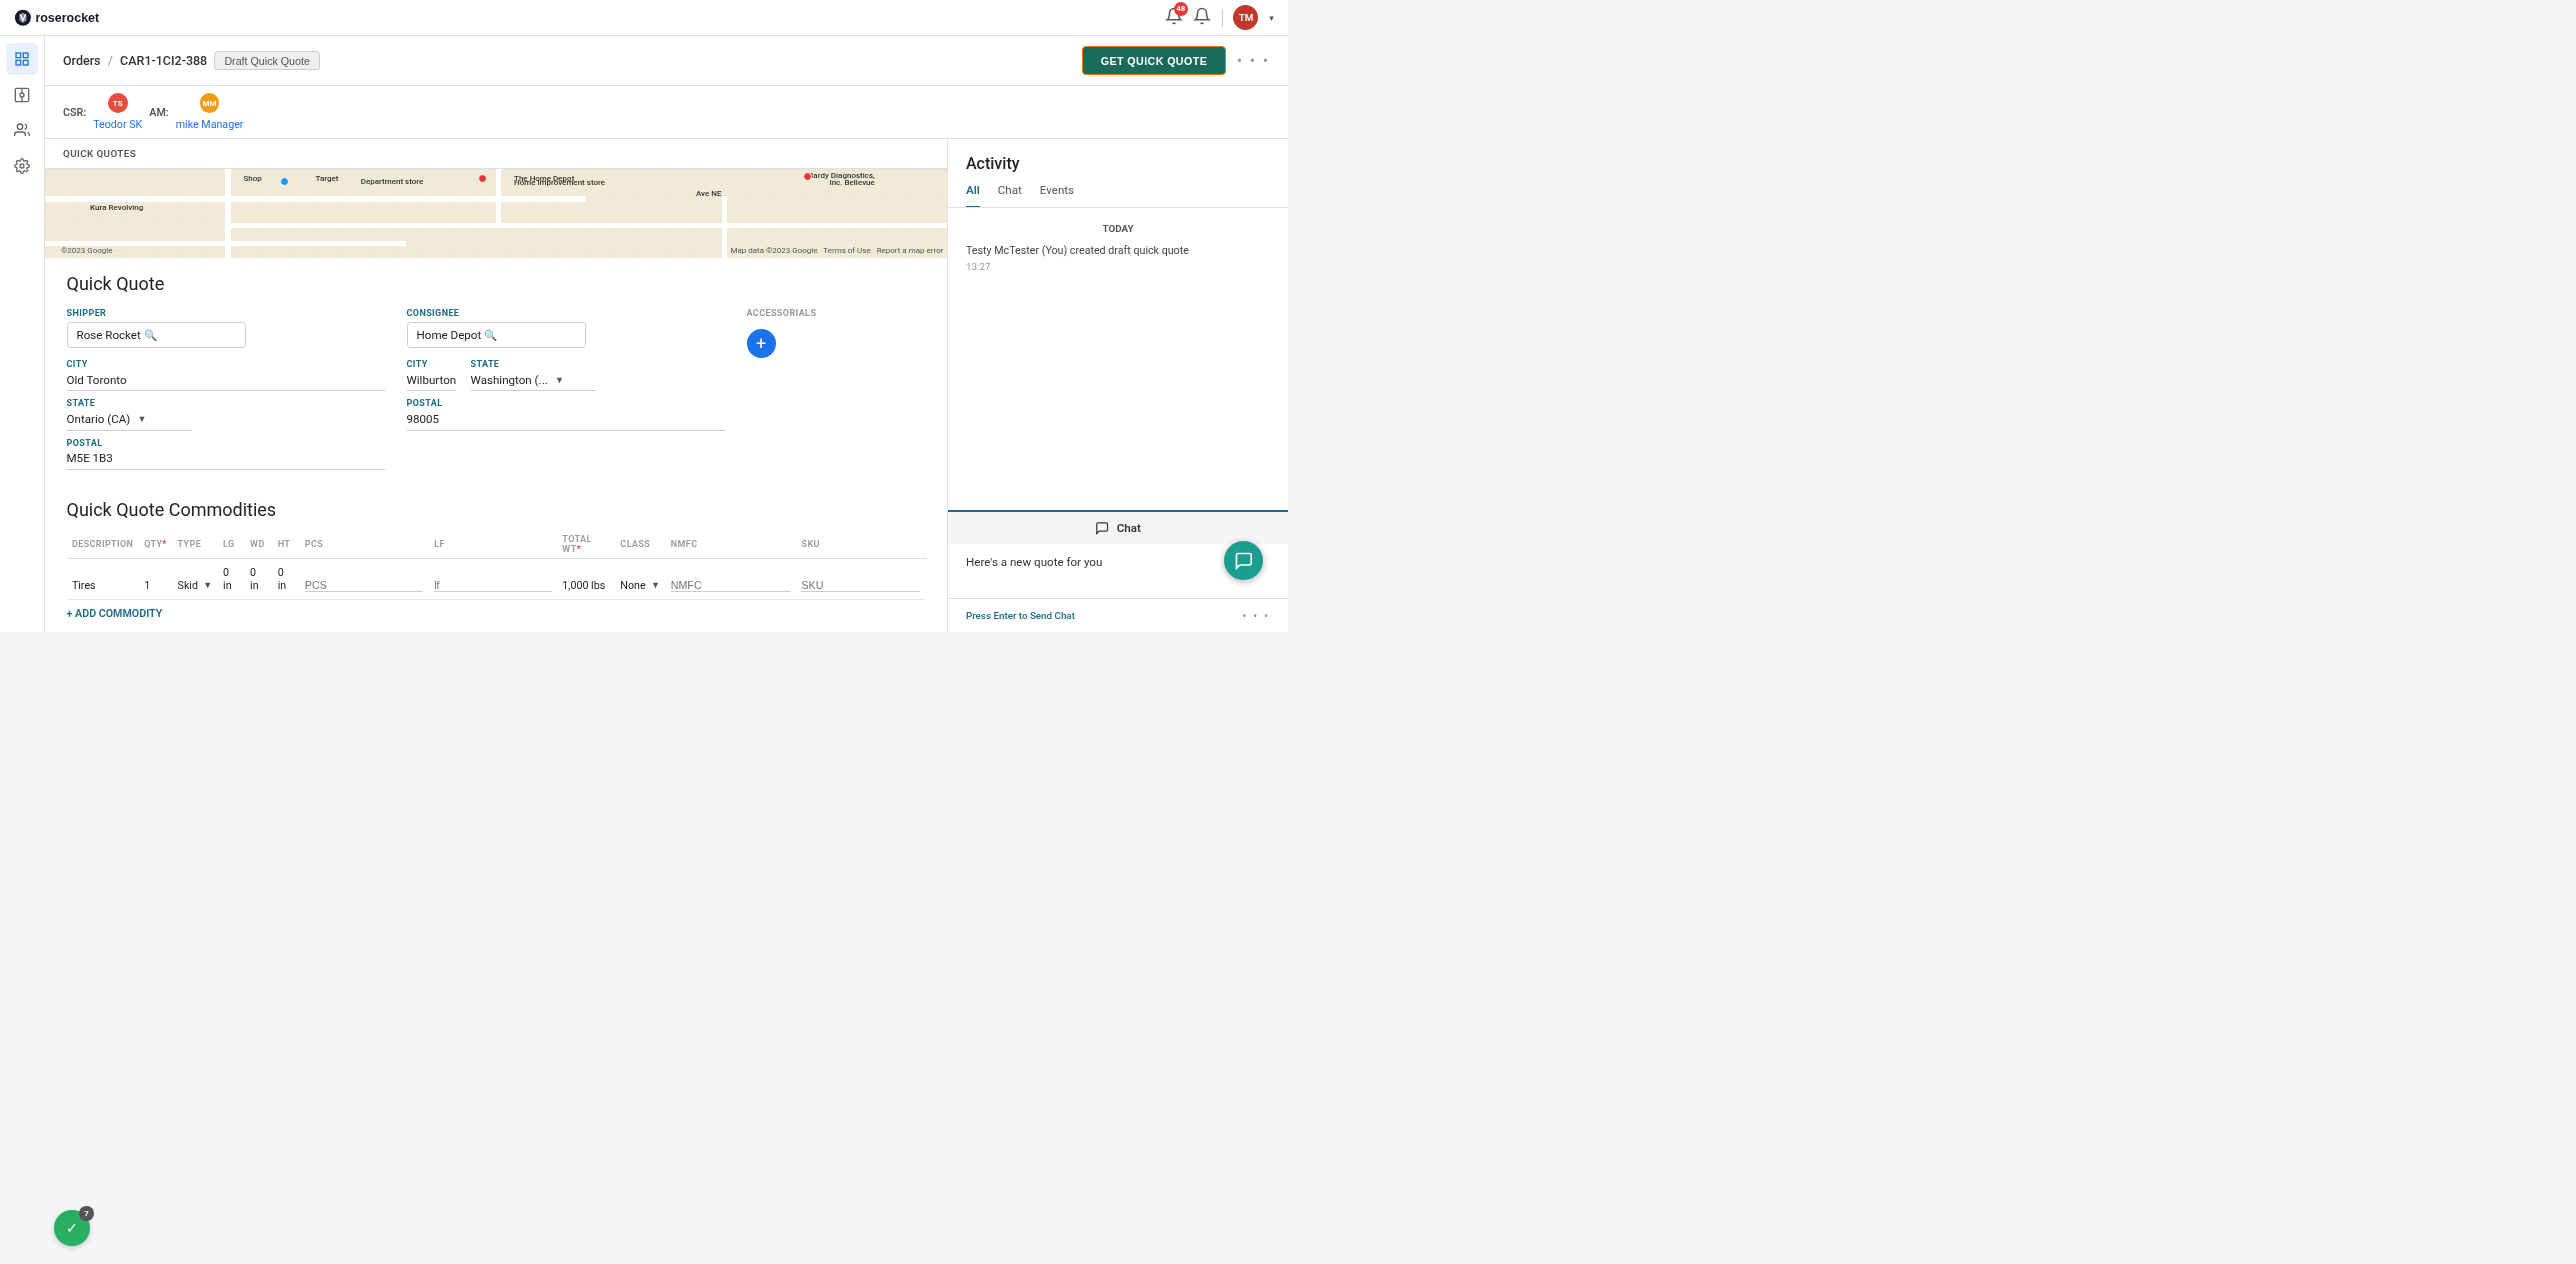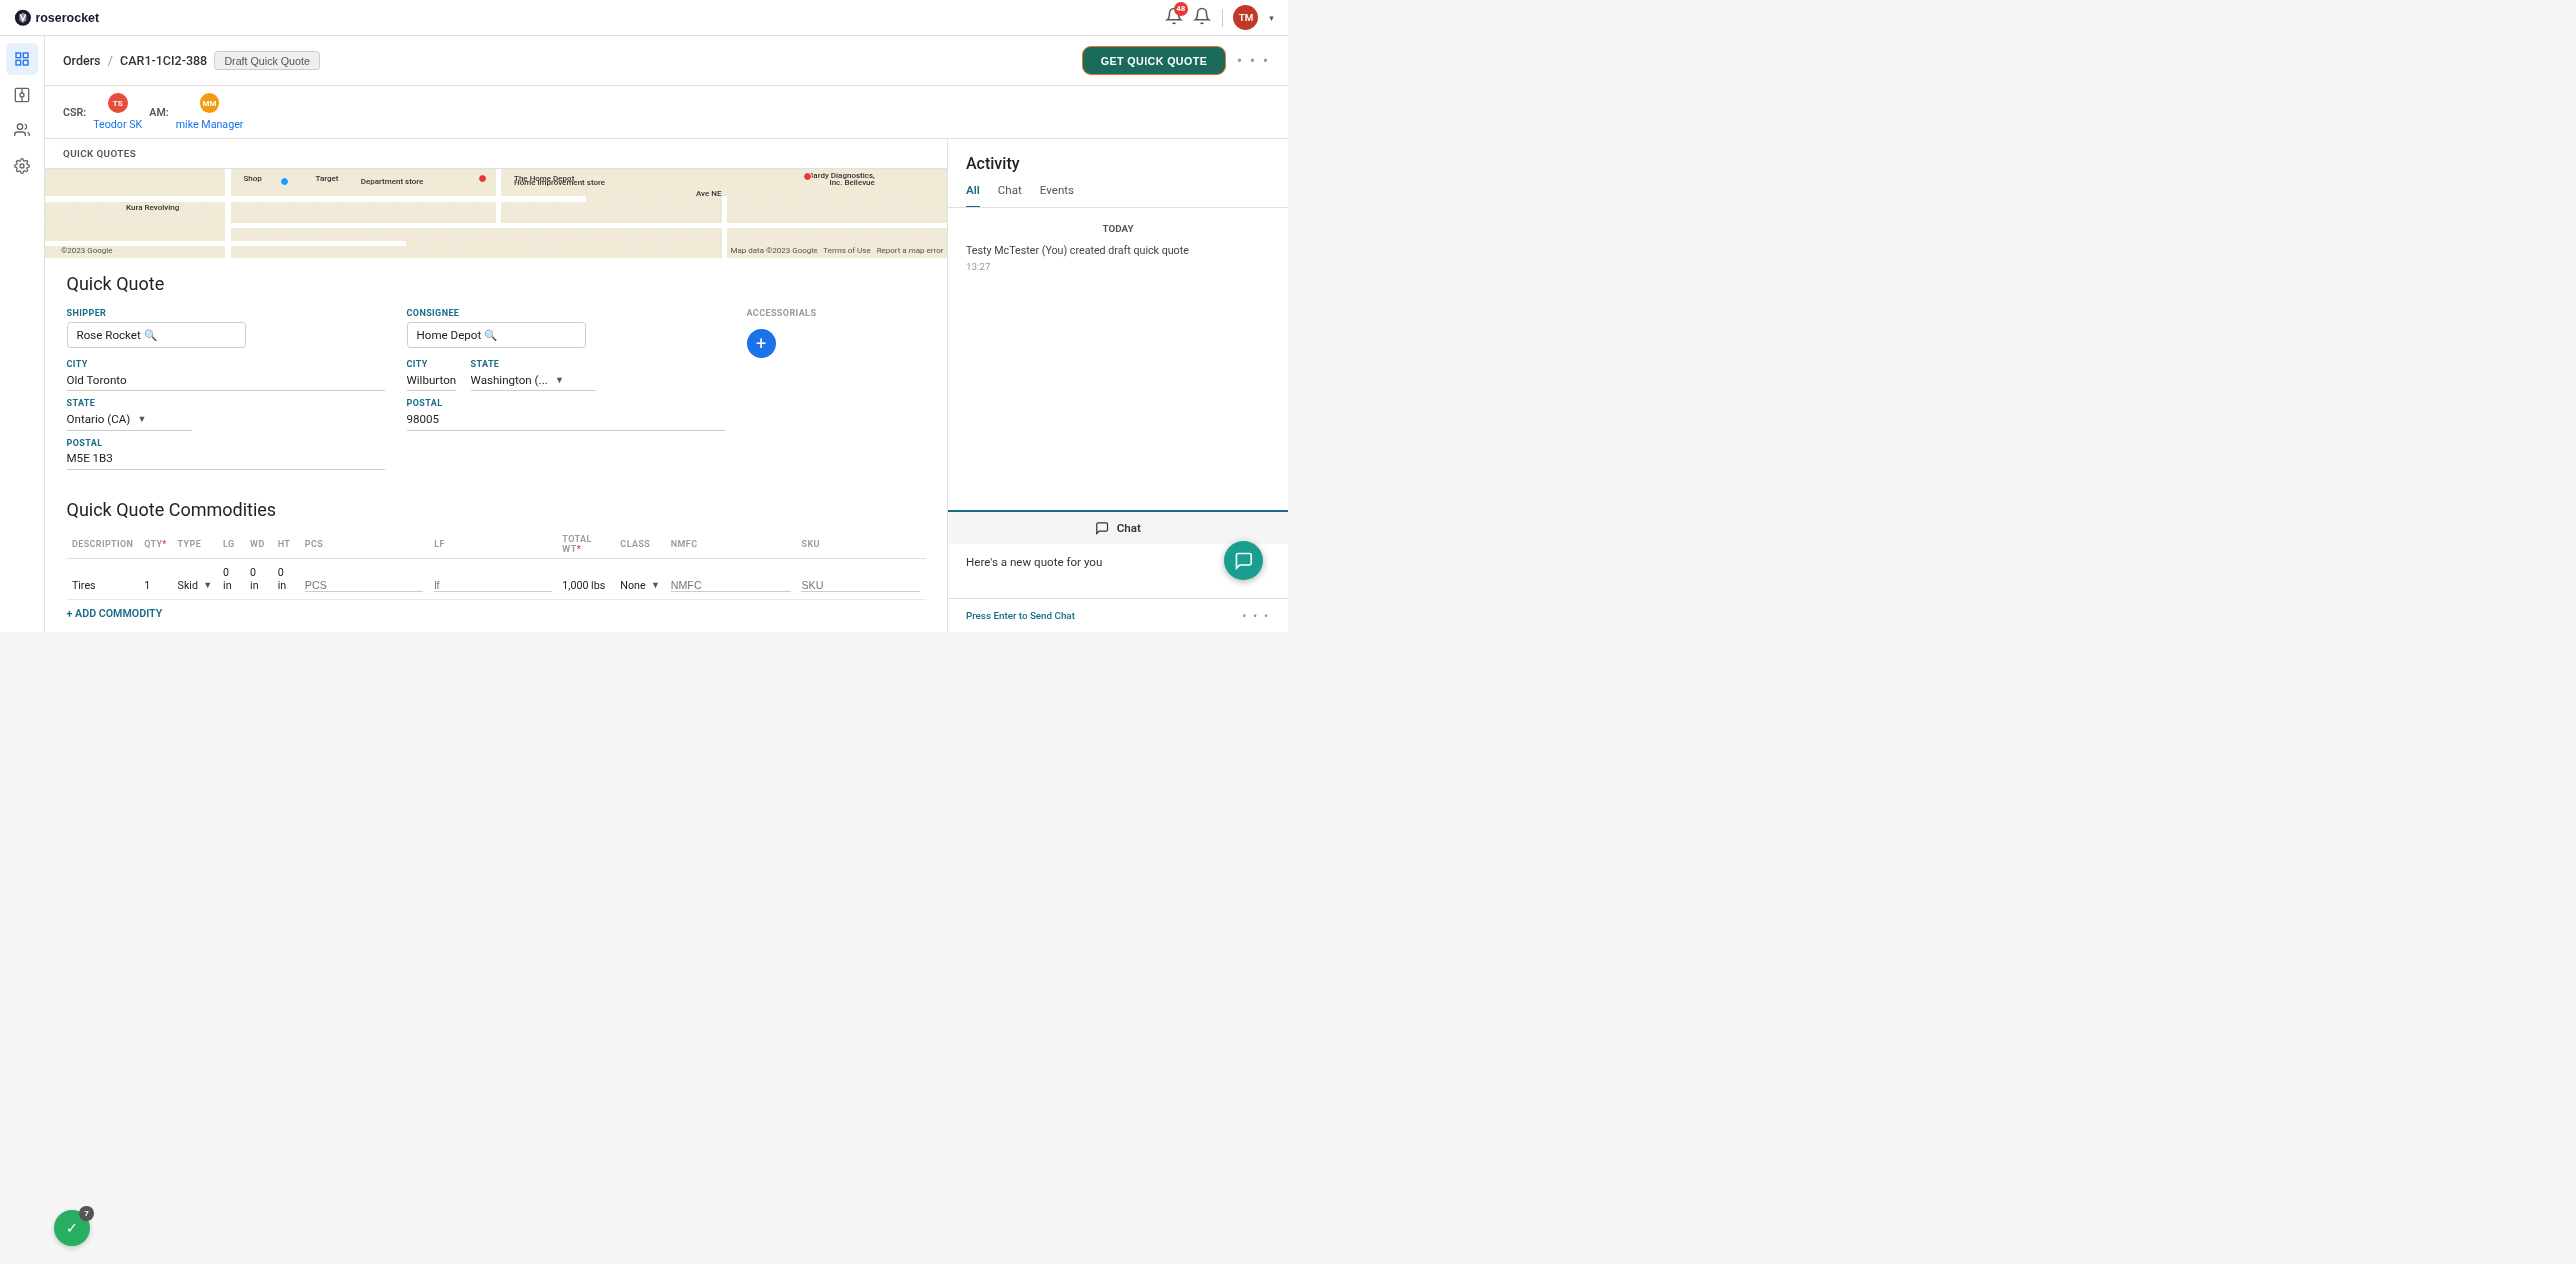--- a/index.html
+++ b/index.html
@@ -59,21 +59,21 @@
     .breadcrumb-orders { color: #333; font-weight: 500; cursor: pointer; }
     .breadcrumb-sep { color: #999; }
     .breadcrumb-id { color: #333; font-weight: 500; }
     .draft-badge {
       padding: 2.7px 9px; border: 0.9px solid #ccc; border-radius: 3.6px;
       font-size: 10.7px; color: #555; cursor: pointer;
     }
     .header-actions { display: flex; align-items: center; gap: 10.7px; }
     .get-quote-btn {
       background: #1a6b5a; color: white; border: 1.8px solid #e8732a;
-      border-radius: 9px; padding: 7.2px 18px; font-size: 10.7px; font-weight: 700;
+      border-radius: 4px; padding: 7.2px 18px; font-size: 10.7px; font-weight: 700;
       letter-spacing: 0.4px; cursor: pointer; text-transform: uppercase;
     }
     .more-btn { color: #999; font-size: 16px; cursor: pointer; letter-spacing: 1.8px; }
 
     
     .sub-header {
       background: #fff; border-bottom: 0.9px solid #e0e0e0;
       padding: 7.2px 18px; display: flex; align-items: center; gap: 7px; font-size: 10.7px;
     }
     .csr-label { color: #555; font-weight: 600; }
@@ -345,21 +345,21 @@
 
             <div class="map-road-v" style="left:20%;top:0;height:100%;"></div>
             <div class="map-road-v" style="left:50%;top:0;height:60%;"></div>
             <div class="map-road-v" style="left:75%;top:30%;height:70%;"></div>
 
             <div class="map-label" style="top:5%;left:22%;">Shop</div>
             <div class="map-label" style="top:5%;left:30%;">Target</div>
             <div class="map-label" style="top:8%;left:35%;">Department store</div>
             <div class="map-label" style="top:5%;left:52%;">The Home Depot</div>
             <div class="map-label" style="top:10%;left:52%;">Home improvement store</div>
-            <div class="map-label" style="top:38%;left:5%;margin-left:36px;">Kura Revolving</div>
+            <div class="map-label" style="top:38%;left:5%;">Kura Revolving</div>
             <div class="map-label" style="top:2%;right:8%;">Bardy Diagnostics,</div>
             <div class="map-label" style="top:10%;right:8%;">Inc. Bellevue</div>
             <div class="map-label" style="top:22%;right:25%;">Ave NE</div>
 
             <div class="map-pin" style="top:5%;left:48%;"></div>
             <div class="map-pin" style="top:8%;left:26%;background:#2196F3;"></div>
             <div class="map-pin" style="top:3%;right:15%;"></div>
 
             <div class="map-watermark">©2023 Google</div>
             <div class="map-terms">Map data ©2023 Google &nbsp; Terms of Use &nbsp; Report a map error</div>

